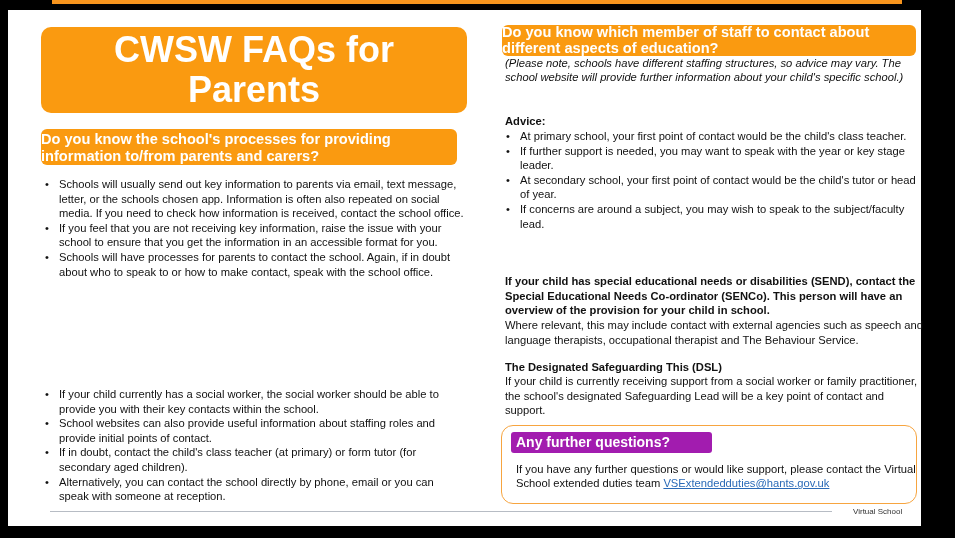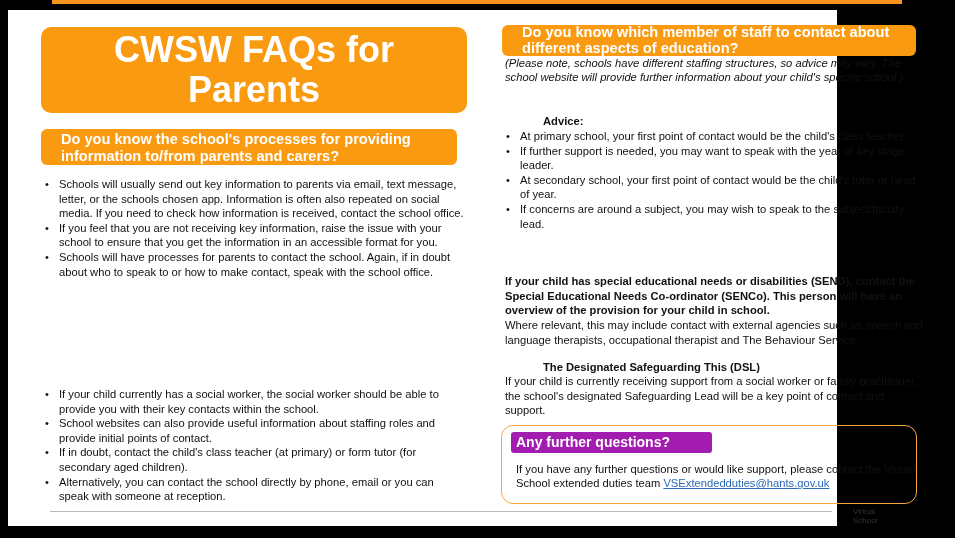--- a/index.html
+++ b/index.html
@@ -20,21 +20,21 @@
       left: 52px;
       top: 0;
       width: 850px;
       height: 4px;
       background: #f7941d;
     }
     .page {
       position: absolute;
       left: 8px;
       top: 10px;
-      width: 829px;
+      width: 913px;
       height: 516px;
       background: #fff;
     }
     .title-box {
       position: absolute;
       left: 33px;
       top: 17px;
       width: 426px;
       height: 86px;
       background: #fa9a10;
@@ -50,21 +50,21 @@
       flex-direction: column;
     }
     .heading {
       position: absolute;
       background: #fa9a10;
       color: #fff;
       font-weight: bold;
       font-size: 14.6px;
       line-height: 17px;
       border-radius: 6px;
-      padding: 2px 20px;
+      padding: 2px 0;
       box-sizing: border-box;
     }
     .h1 { left: 33px; top: 119px; width: 416px; height: 36px; }
     .h2 { left: 33px; top: 318px; width: 416px; height: 44px; padding-top: 5px; }
     .h3 { left: 494px; top: 15px; width: 414px; height: 31px; line-height: 15.5px; padding-top: 0px; }
 
     ul.bullets {
       position: absolute;
       margin: 0;
       padding: 0;
@@ -92,21 +92,20 @@
       width: 412px;
       font-size: 11.2px;
       line-height: 14.2px;
       font-style: italic;
     }
     .sub-title {
       position: absolute;
       font-size: 11.2px;
       font-weight: bold;
       line-height: 14.6px;
-      margin-left: 38px;
     }
     .advice-title { left: 497px; top: 104px; }
     .send-title { left: 497px; top: 250px; }
     .dsl-title { left: 497px; top: 350px; }
     .para {
       position: absolute;
       left: 497px;
       width: 440px;
       font-size: 11.2px;
       line-height: 14.6px;

